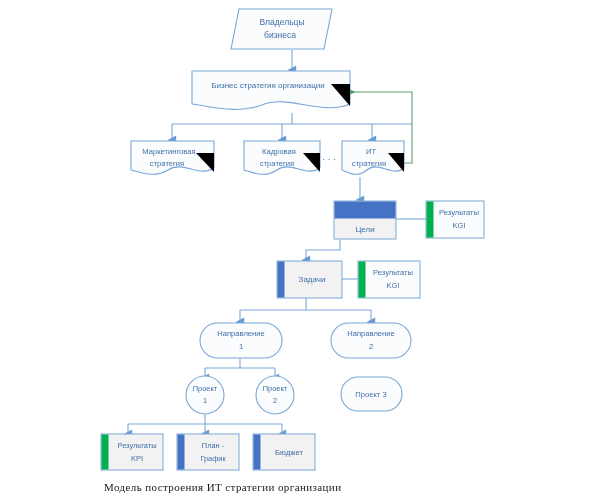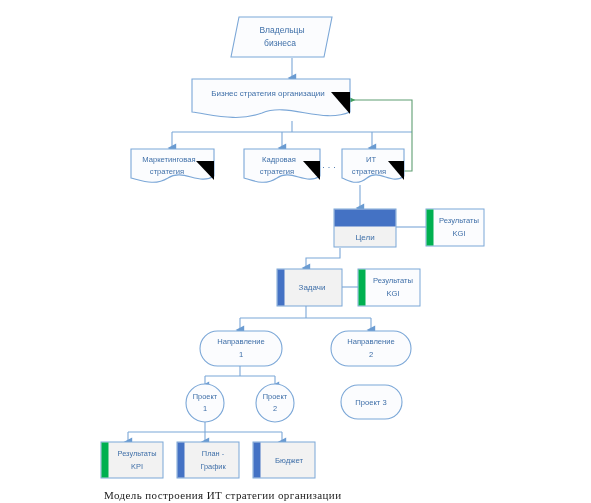--- a/index.html
+++ b/index.html
@@ -1,20 +1,20 @@
 <!DOCTYPE html>
 <html><head>
 <meta charset="utf-8">
 <style>
   html,body{margin:0;padding:0;background:#ffffff;}
   body{
     font-family:"Liberation Sans", sans-serif;
     width:591px;height:503px;position:relative;overflow:hidden;
   }
-  #stage{position:absolute;left:0;top:8px;width:591px;height:493px;text-decoration:underline;}
+  #stage{position:absolute;left:0;top:0;width:591px;height:493px;text-decoration:underline;}
   svg#diagram{position:absolute;left:0;top:0;width:591px;height:503px;}
   .node-label{
     font-family:"Liberation Sans", sans-serif;
     fill:#3f6fa8;
     text-anchor:middle;
     dominant-baseline:middle;
   }
   .caption{
     font-family:"Liberation Serif", serif;
     fill:#1a1a1a;

